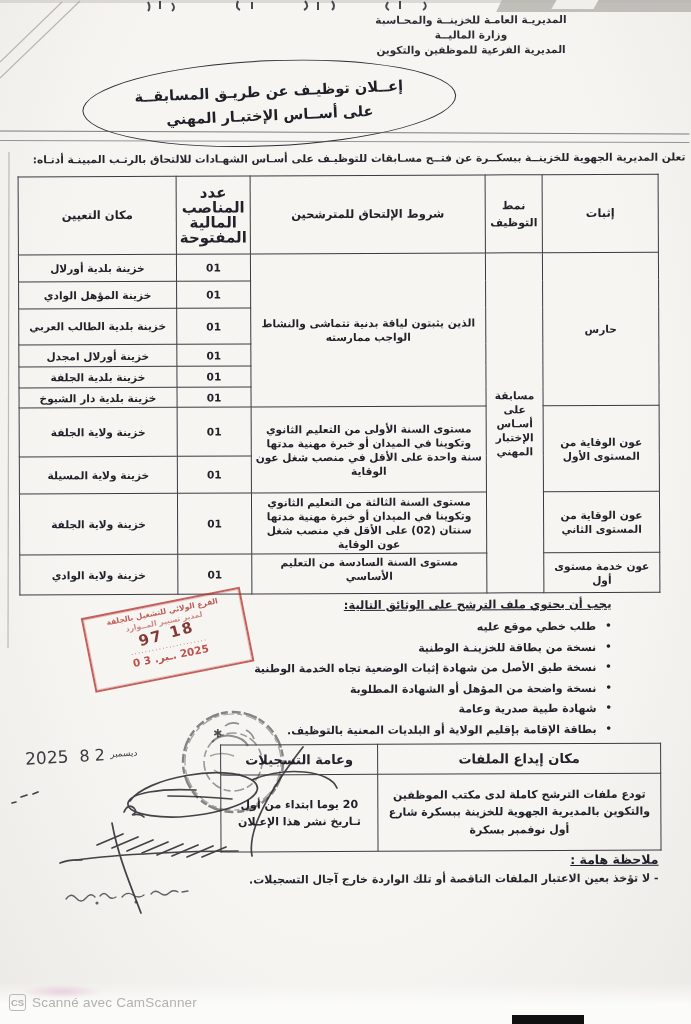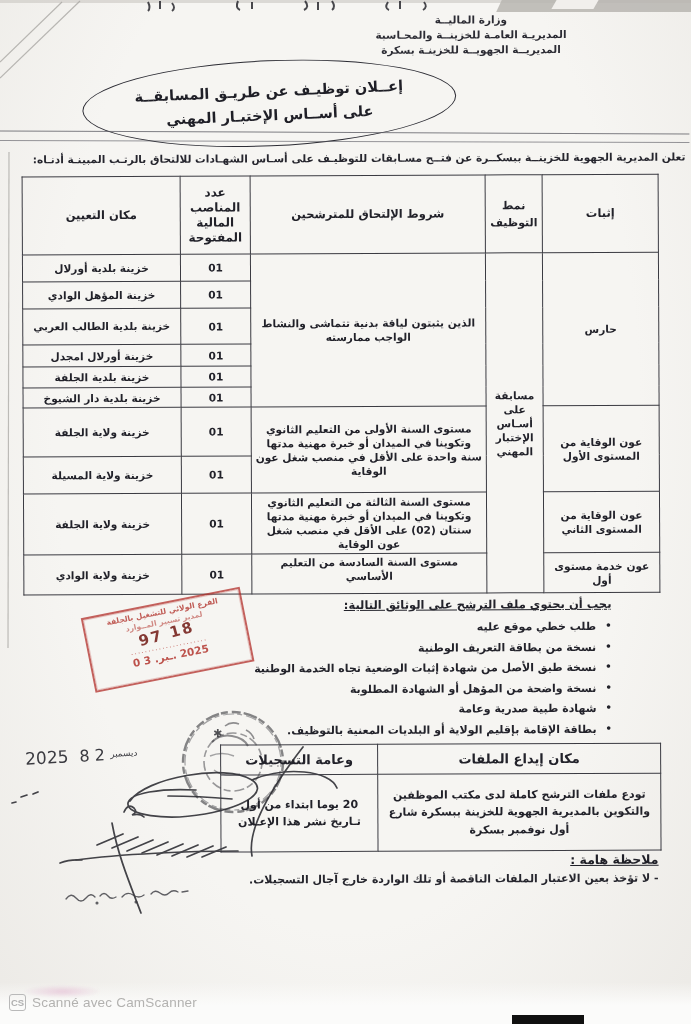--- a/index.html
+++ b/index.html
@@ -157,23 +157,23 @@
       <path d="M122 897 q5 -6 11 -2 t 11 0"></path>
       <path d="M151 894 q4 -5 9 -1 t 9 0 t 9 -1 M182 892 l6 -1"></path>
       <circle cx="97" cy="903" r=".9" fill="#3a3a40"></circle>
         <circle cx="136" cy="902" r=".9" fill="#3a3a40"></circle>
     </g>
   </svg>
 
   <div class="content">
 
     <div class="agency">
+      <div>المديريـة العامـة للخزينــة والمحـاسبة</div>
       <div>وزارة الماليــة</div>
-      <div>المديريـة العامـة للخزينــة والمحـاسبة</div>
-      <div>المديريــة الجهويــة للخزينـة بسكرة</div>
+      <div>المديرية الفرعية للموظفين والتكوين</div>
     </div>
 
     <div class="oval">
       <div>إعــلان  توظيـف  عن  طريـق  المسابقــة</div>
       <div>على  أســاس  الإختبـار  المهني</div>
     </div>
 
     <div class="sep1"></div>
     <div class="sep2"></div>
 
@@ -185,21 +185,21 @@
           <col style="width:57px">
           <col style="width:235px">
           <col style="width:70px">
           <col style="width:158px">
         </colgroup>
       <tbody>
           <tr style="height:78px">
         <th>إثبات</th>
         <th style="font-size:11px">نمط التوظيف</th>
         <th>شروط الإلتحاق للمترشحين</th>
-        <th style="font-size:12px;line-height:15px">عدد المناصب المالية المفتوحة</th>
+        <th style="font-size:15px;line-height:15px">عدد المناصب المالية المفتوحة</th>
         <th>مكان التعيين</th>
       </tr>
       <tr style="height:27px">
         <td rowspan="6">حارس</td>
         <td rowspan="10" class="mode">مسابقة على أسـاس الإختبار المهني</td>
         <td rowspan="6" class="cond">الذين يثبتون لياقة بدنية تتماشى والنشاط الواجب ممارسته</td>
         <td class="cnt">01</td>
         <td>خزينة بلدية أورلال</td>
       </tr>
       <tr style="height:27px">
@@ -243,21 +243,21 @@
         <td class="cond" style="vertical-align:top">مستوى السنة السادسة من التعليم الأساسي</td>
         <td class="cnt">01</td>
         <td>خزينة ولاية الوادي</td>
       </tr>
     </tbody>
       </table>
 
     <div class="docs">
       <div class="docs-heading">يجب أن يحتوي ملف الترشح على الوثائق التالية:</div>
       <div class="doc-item"><span class="dot">•</span><span>طلب خطي موقع عليه</span></div>
-      <div class="doc-item"><span class="dot">•</span><span>نسخة من بطاقة التعريف الوطنية</span></div>
+      <div class="doc-item"><span class="dot">•</span><span>نسخة من بطاقة للخزينـة الوطنية</span></div>
       <div class="doc-item"><span class="dot">•</span><span>نسخة طبق الأصل من شهادة إثبات الوضعية تجاه الخدمة الوطنية</span></div>
       <div class="doc-item"><span class="dot">•</span><span>نسخة واضحة من المؤهل أو الشهادة المطلوبة</span></div>
       <div class="doc-item"><span class="dot">•</span><span>شهادة طبية صدرية وعامة</span></div>
       <div class="doc-item"><span class="dot">•</span><span>بطاقة الإقامة بإقليم الولاية أو البلديات المعنية بالتوظيف.</span></div>
     </div>
 
     <table class="deposit">
       <colgroup>
           <col style="width:283px">
           <col style="width:157px">

